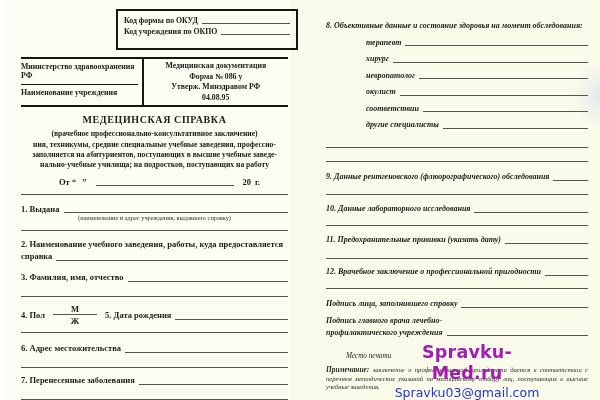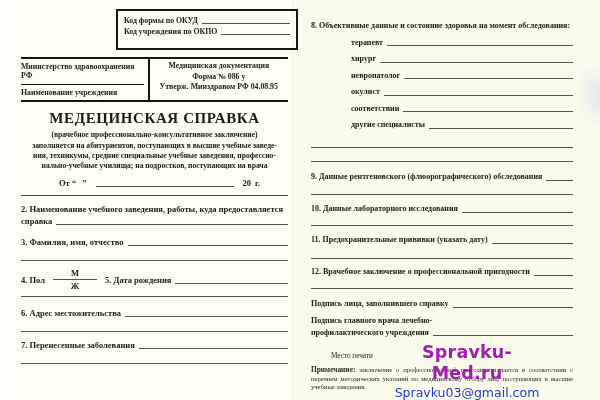--- a/index.html
+++ b/index.html
@@ -13,45 +13,45 @@
   .sheet-left{left:0;width:293px;background:#fdfdf3;}
   .sheet-right{left:293px;width:307px;background:#fbfbec;}
   .seam{position:absolute;left:292px;top:0;width:2px;height:400px;
     background:linear-gradient(90deg,rgba(120,120,100,.10),rgba(255,255,255,.25));}
   .artifact-blue{position:absolute;left:572px;top:60px;width:28px;height:70px;
     background:radial-gradient(ellipse at 100% 50%,rgba(160,175,235,.25),rgba(160,175,235,0) 70%);}
   .artifact-white{position:absolute;left:0;top:0;width:14px;height:400px;
     background:linear-gradient(90deg,rgba(255,255,255,.8),rgba(255,255,255,0));}
 
   .pageL{position:absolute;left:21px;top:9px;width:267px;}
-  .pageR{position:absolute;left:311px;top:21px;width:262px;}
+  .pageR{position:absolute;left:326px;top:21px;width:262px;font-style:italic;}
 
   .b{font-weight:bold;}
   .row{display:flex;align-items:flex-end;}
   .lbl{white-space:nowrap;}
   .fill{flex:1;border-bottom:1px solid #56554a;margin:0 0 1px 4px;height:9px;}
   .blank{border-bottom:1px solid #56554a;height:0;}
   .caption{font-size:6.3px;text-align:center;color:#33322a;}
 
   
   .codebox{margin-left:95px;width:166px;border:2px solid #161610;
     padding:3px 6px 12px 6px;font-size:7.8px;font-weight:bold;}
   .codebox .row{margin-top:1px;}
   .codebox .fill{height:8px;}
 
   
   .hdr{display:flex;margin-top:7px;border-top:2px solid #161610;border-bottom:2px solid #161610;
     font-size:7.8px;font-weight:bold;justify-content:center;}
   .hdr-left{width:50%;padding:2px 4px 2px 0;}
   .hdr-left .ministry{border-bottom:1.5px solid #161610;padding:1px 0 3px 0;}
   .hdr-left .org{padding:3px 0 1px 0;}
-  .hdr-right{width:50%;border-left:2px solid #161610;text-align:center;padding:2px 8px;}
+  .hdr-right{width:50%;border-left:2px solid #161610;text-align:center;padding:2px 14px;}
   .hdr-right div{line-height:1.35;}
 
-  .title{font-size:15px;font-weight:bold;text-align:center;margin-top:7px;letter-spacing:.6px;}
+  .title{font-size:10px;font-weight:bold;text-align:center;margin-top:7px;letter-spacing:.6px;}
   .subtitle{font-size:7.6px;font-weight:bold;text-align:center;line-height:1.38;margin-top:3px;}
 
   .dateline{display:flex;align-items:flex-end;margin:5px 28px 0 38px;font-weight:bold;}
   .dateline .q{margin:0 6px;}
   .dateline .fill{height:9px;}
   .dateline .yr{margin:0 4px 0 8px;}
 
   .toprule{border-bottom:1.5px solid #4e4d43;margin-top:7px;}
 
   .f{margin-top:8px;}
@@ -103,35 +103,43 @@
       <div>Медицинская документация</div>
       <div>Форма № 086 у</div>
       <div>Утверж. Минздравом РФ 04.08.95</div>
     </div>
   </div>
 
   <div class="title">МЕДЕЦИНСКАЯ СПРАВКА</div>
 
   <div class="subtitle">
     <div>(врачебное профессионально-консультативное заключение)</div>
+    <div>ния, техникумы, средние специальные учебные заведения, профессио-</div>
     <div>заполняется на абитуриентов, поступающих в высшие учебные заведе-</div>
-    <div>ния, техникумы, средние специальные учебные заведения, профессио-</div>
-    <div>нально-учебные училища; на подростков, поступающих на врача</div>
+    <div>нально-учебные училища; на подростков, поступающих на работу</div>
   </div>
 
   <div class="dateline">
     <span class="lbl">От “</span>
     <span class="q">”</span>
     <span class="fill"></span>
     <span class="yr">20</span>
     <span class="lbl">г.</span>
   </div>
 
   <div class="toprule"></div>
 
+  <div class="f">
+    <div class="row">
+      <span class="lbl b">1. Выдана</span>
+      <span class="fill"></span>
+    </div>
+    <div class="caption">(наименование и адрес учреждения, выдавшего справку)</div>
+    <div class="blank" style="margin-top:9px;"></div>
+  </div>
 
   <div class="f">
     <div class="b">2. Наименование учебного заведения, работы, куда предоставляется</div>
     <div class="row" style="margin-top:1px;">
       <span class="lbl b">справка</span>
       <span class="fill"></span>
     </div>
   </div>
 
   <div class="f" style="margin-top:10px;">

